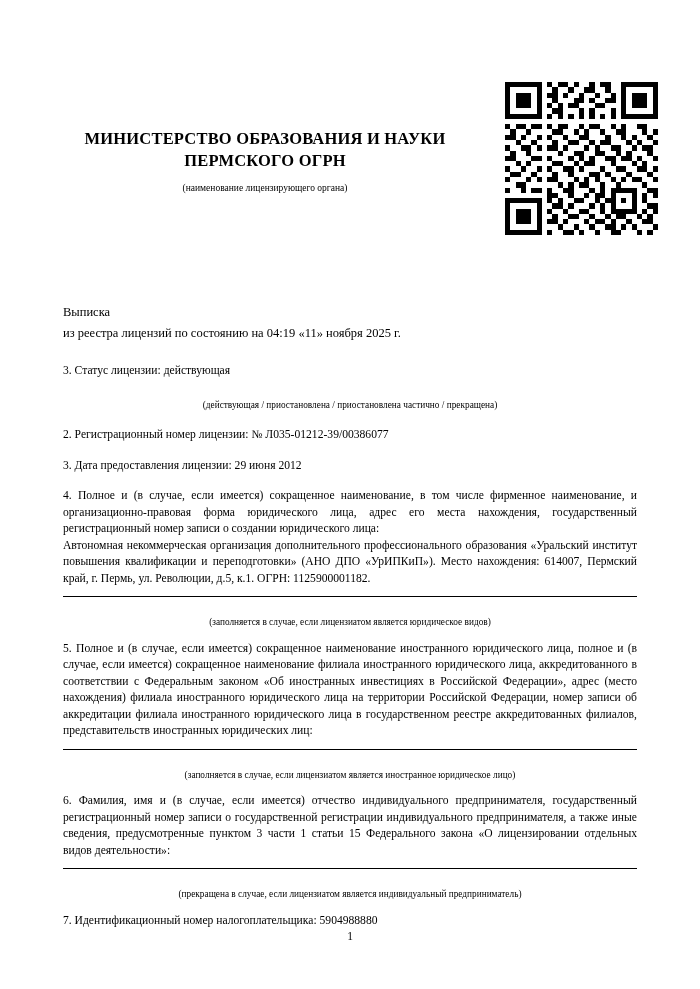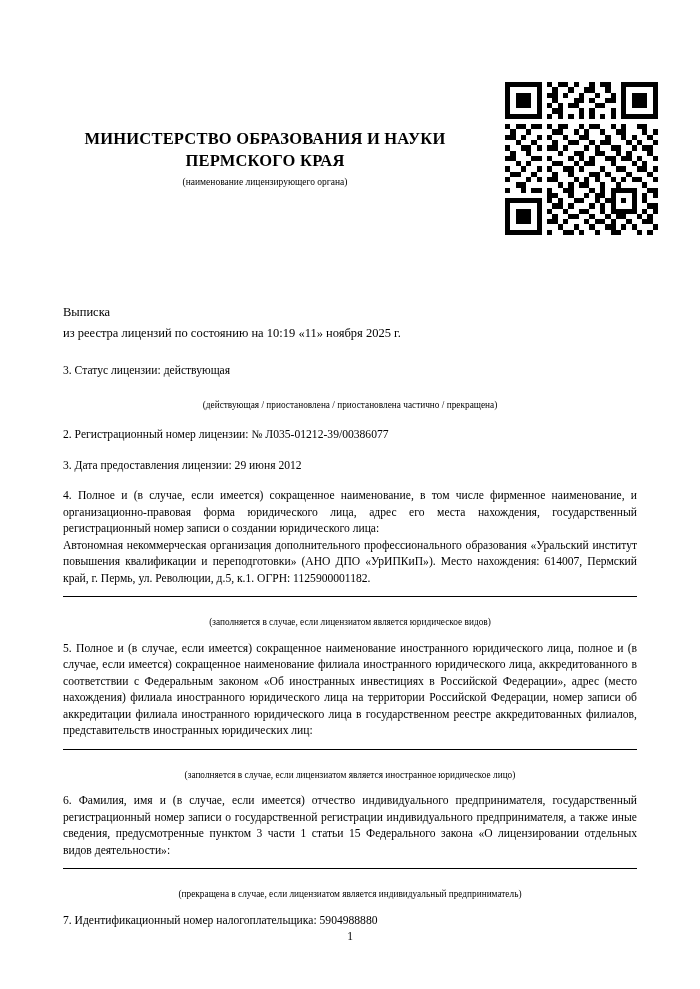--- a/index.html
+++ b/index.html
@@ -45,21 +45,21 @@
     line-height: 22px;
   }
   .header .line2 {
     font-size: 16.5px;
     font-weight: bold;
     letter-spacing: 0.2px;
     line-height: 22px;
   }
   .header .sub {
     font-size: 9.5px;
-    margin-top: 5px;
+    margin-top: 11px;
   }
 
   .doc-title {
     position: absolute;
     top: 302px;
     left: 63px;
     width: 574px;
     font-size: 12.5px;
     line-height: 21px;
   }
@@ -341,27 +341,27 @@
           <rect x="17" y="28" width="1" height="1"></rect>
         <rect x="20" y="28" width="2" height="1"></rect>
           <rect x="25" y="28" width="1" height="1"></rect>
         <rect x="27" y="28" width="1" height="1"></rect>
       </g>
     </svg>
   </div>
 
   <div class="header">
     <div class="line1">МИНИСТЕРСТВО ОБРАЗОВАНИЯ И НАУКИ</div>
-    <div class="line2">ПЕРМСКОГО КРАЯ</div>
+    <div class="line2">ПЕРМСКОГО ОГРН</div>
     <div class="sub">(наименование лицензирующего органа)</div>
   </div>
 
   <div class="doc-title">
     <div>Выписка</div>
-    <div>из реестра лицензий по состоянию на 10:19 «11» ноября 2025 г.</div>
+    <div>из реестра лицензий по состоянию на 04:19 «11» ноября 2025 г.</div>
   </div>
 
   <div class="body">
 
     <div class="item">
       <p>3. Статус лицензии: действующая</p>
       <div class="note">(действующая / приостановлена / приостановлена частично / прекращена)</div>
     </div>
 
     <div class="spacer-14"></div>

